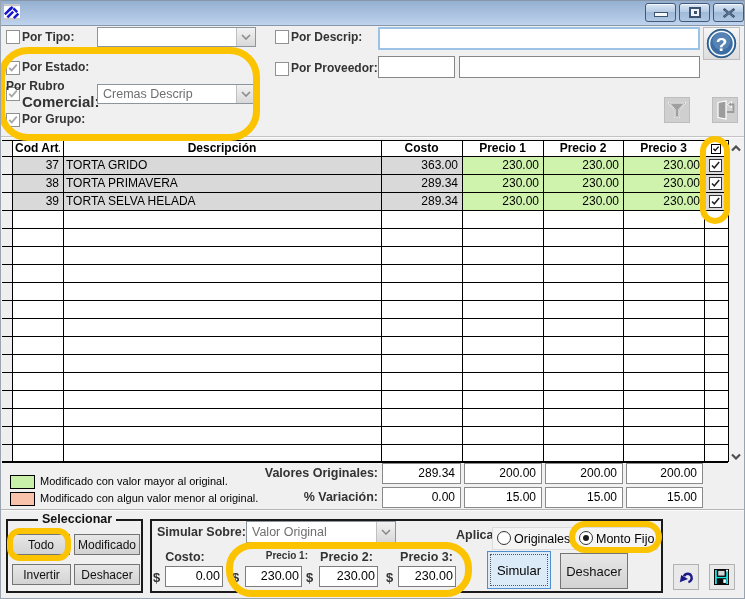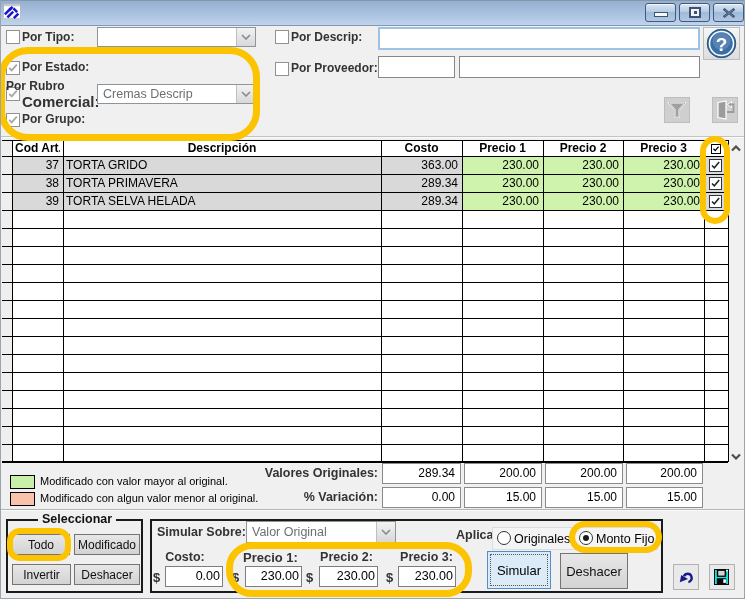--- a/index.html
+++ b/index.html
@@ -260,21 +260,21 @@
     </div>
 <div class="abs lbl" style="left:444px;top:528px;font-size:12.5px;margin-left:12px;">Aplicar:</div>
 <div class="abs" style="left:492px;top:527px;width:164px;height:21px;border:1px solid #dcdcdc;background:#f4f4f4;"></div>
 <div class="abs" style="left:497px;top:531px;width:12px;height:12px;border:1px solid #333;border-radius:50%;background:#fff;"></div>
 <div class="abs" style="left:514px;top:532px;font-size:12.5px;color:#000;">Originales</div>
 <div class="abs" style="left:579px;top:531px;width:12px;height:12px;border:1px solid #333;border-radius:50%;background:#fff;">
       <div class="abs" style="left:3px;top:3px;width:6px;height:6px;border-radius:50%;background:#1a1a1a;"></div>
     </div>
 <div class="abs" style="left:596px;top:532px;font-size:12.5px;color:#000;">Monto Fijo</div>
 <div class="abs lbl" style="left:165px;top:550px;font-size:12.5px;width:40px;text-align:center;">Costo:</div>
-<div class="abs lbl" style="left:243px;top:550px;font-size:13px;width:57px;text-align:left;">Precio 1:</div>
+<div class="abs lbl" style="left:251px;top:550px;font-size:10px;width:57px;text-align:right;">Precio 1:</div>
 <div class="abs lbl" style="left:318px;top:550px;font-size:12.5px;width:57px;text-align:center;">Precio 2:</div>
 <div class="abs lbl" style="left:398px;top:550px;font-size:12.5px;width:57px;text-align:center;">Precio 3:</div>
 <div class="abs lbl" style="left:153px;top:570px;font-size:13px;">$</div>
 <div class="abs" style="left:165px;top:566px;width:56px;height:19px;background:#fff;border:1px solid #7d7d7d;font-size:12.5px;text-align:right;line-height:19px;">
       <span style="padding-right:2px;display:block;">0.00</span>
     </div>
 <div class="abs lbl" style="left:232px;top:570px;font-size:13px;">$</div>
 <div class="abs" style="left:245px;top:566px;width:55px;height:19px;background:#fff;border:1px solid #7d7d7d;font-size:12.5px;text-align:right;line-height:19px;">
       <span style="padding-right:2px;display:block;">230.00</span>
     </div>

